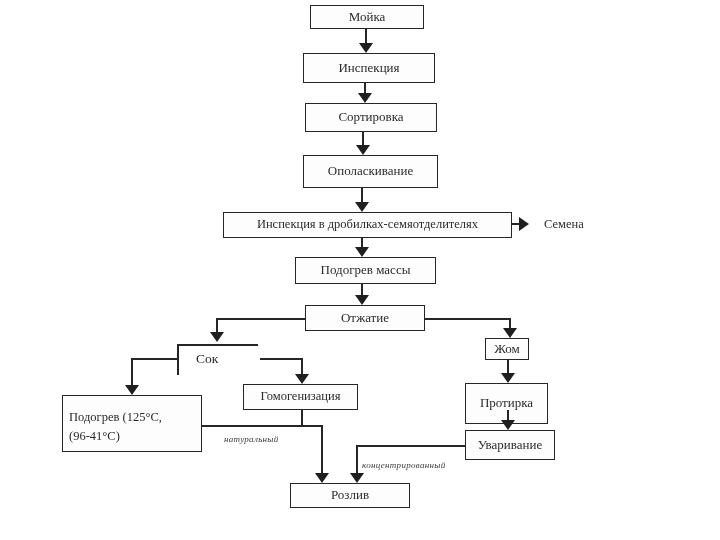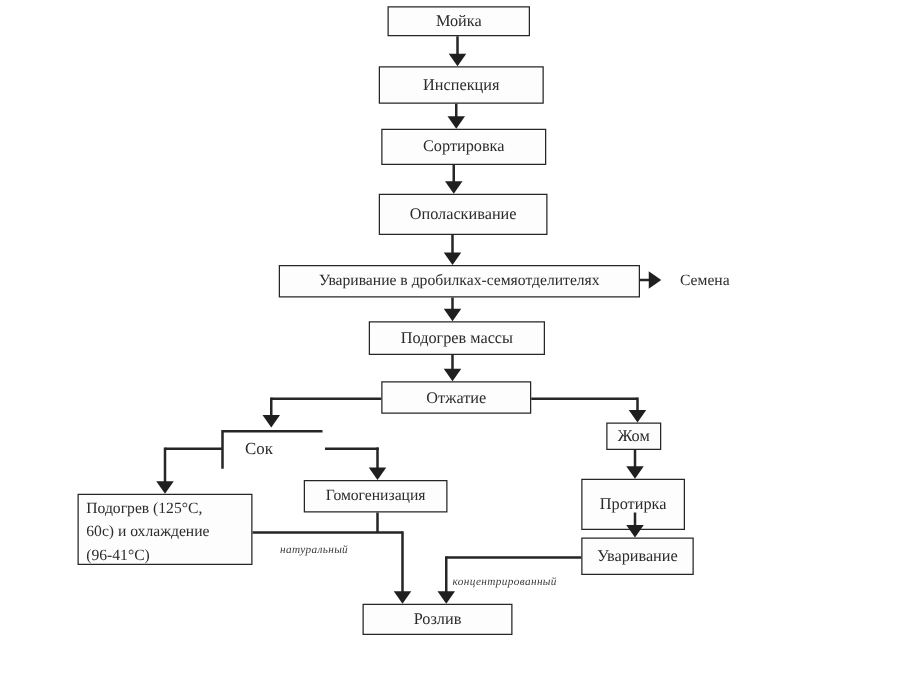--- a/index.html
+++ b/index.html
@@ -5,21 +5,21 @@
   html,body{margin:0;padding:0;background:#ffffff;}
   #canvas{
     position:relative;width:720px;height:540px;background:#ffffff;overflow:hidden;
     font-family:"Liberation Serif","DejaVu Serif",serif;color:#2b2b2b;
   }
   .box{
     position:absolute;box-sizing:border-box;border:1.5px solid #262626;background:#fdfdfd;
     display:flex;align-items:center;justify-content:center;text-align:center;
     font-size:13px;line-height:1.1;padding:1px 21px;
   }
-  .box.multiline{display:block;text-align:left;padding:1px 6px;font-size:12.5px;line-height:1.5;}
+  .box.multiline{display:block;text-align:left;padding:12px 6px;font-size:12.5px;line-height:1.5;}
   .box.multiline span{display:block;}
   .vline,.hline{position:absolute;background:#262626;}
   .vline{width:1.5px;}
   .hline{height:1.5px;}
   .head-down{
     position:absolute;width:0;height:0;
     border-left:7px solid transparent;border-right:7px solid transparent;
     border-top:10px solid #1f1f1f;
   }
   .head-right{
@@ -34,28 +34,27 @@
 </style>
 </head>
 <body>
 
 <div id="canvas">
 
   <div class="box" style="left:310px;top:5px;width:114px;height:24px;">Мойка</div>
   <div class="box" style="left:303px;top:53px;width:132px;height:30px;">Инспекция</div>
   <div class="box" style="left:305px;top:103px;width:132px;height:29px;">Сортировка</div>
   <div class="box" style="left:303px;top:155px;width:135px;height:33px;">Ополаскивание</div>
-  <div class="box" style="left:223px;top:212px;width:289px;height:26px;font-size:12.5px;">Уваривание в дробилках-семяотделителях</div>
+  <div class="box" style="left:223px;top:212px;width:289px;height:26px;font-size:12.5px;">Инспекция в дробилках-семяотделителях</div>
   <div class="box" style="left:295px;top:257px;width:141px;height:27px;">Подогрев массы</div>
   <div class="box" style="left:305px;top:305px;width:120px;height:26px;">Отжатие</div>
 
   <div class="box" style="left:243px;top:384px;width:115px;height:26px;font-size:12.5px;">Гомогенизация</div>
   <div class="box multiline" style="left:62px;top:395px;width:140px;height:57px;">
     <span>Подогрев (125°С,</span>
-    <span>60с) и охлаждение</span>
     <span>(96-41°С)</span>
   </div>
 
   <div class="box" style="left:485px;top:338px;width:40px;height:22px;">Жом</div>
   <div class="box" style="left:465px;top:383px;width:83px;height:41px;">Протирка</div>
   <div class="box" style="left:465px;top:430px;width:90px;height:30px;">Уваривание</div>
 
   <div class="box" style="left:290px;top:483px;width:120px;height:25px;">Розлив</div>
 
   <div class="floatlabel lbl-italic" style="left:532px;top:217px;">Семена</div>

